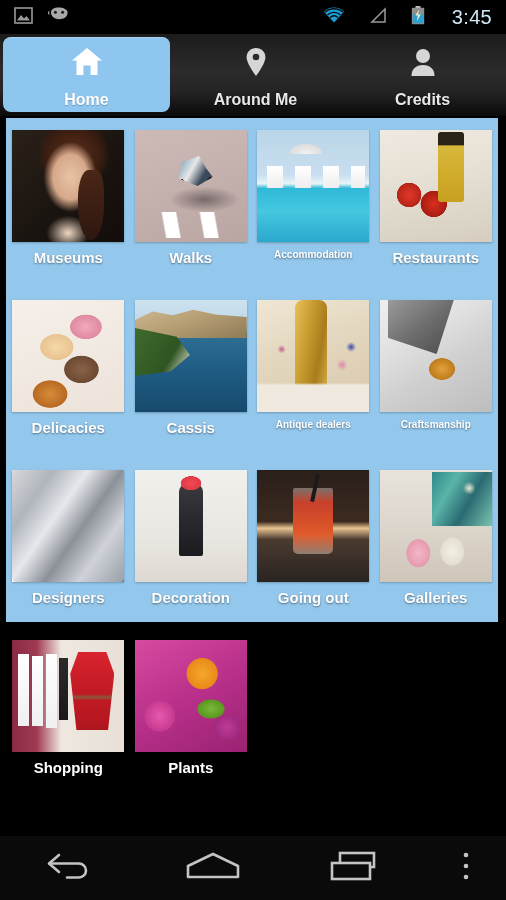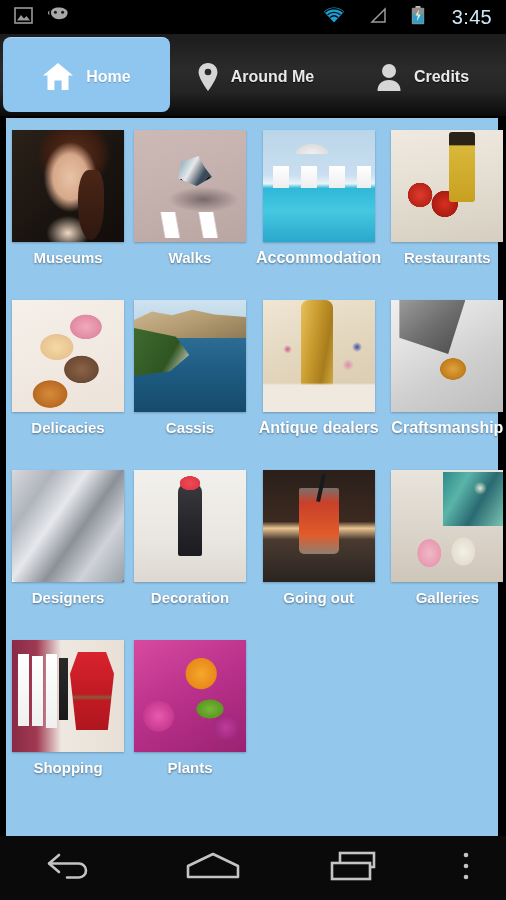--- a/index.html
+++ b/index.html
@@ -26,40 +26,40 @@
   .sb-icon { display:block; }
 
   
   .tabbar {
     position:absolute; top:34px; left:0; width:506px; height:84px;
     background:linear-gradient(to bottom,#1c1c1c 0%,#2b2b2b 45%,#242424 70%,#0a0a0a 100%);
     display:flex; align-items:stretch;
     border-bottom:2px solid #000;
   }
   .tab {
-    flex:1 1 0; display:flex; flex-direction:row;
+    flex:1 1 0; display:flex; flex-direction:column;
     align-items:center; justify-content:center;
     gap:12px; padding-top:4px; cursor:pointer; position:relative;
   }
   .tab .tab-label {
     color:#e9e9e9; font-size:16px; font-weight:bold;
     text-shadow:0 1px 1px rgba(0,0,0,.8);
   }
   .tab.active {
     background:#8fc6f0;
     border-radius:8px;
     margin:3px 2px 4px 3px;
     box-shadow:inset 0 1px 0 rgba(255,255,255,.25);
   }
   .tab.active .tab-label { color:#ffffff; text-shadow:0 1px 1px rgba(0,0,0,.25); }
   .tab-ico { height:34px; display:flex; align-items:center; justify-content:center; }
 
   
   .content {
-    position:absolute; top:118px; left:0; width:506px; height:781px;
+    position:absolute; top:118px; left:0; width:506px; height:504px;
     background:#000; padding:0 8px 0 6px;
   }
   .grid-wrap {
     width:100%; height:100%;
     background:#93c7ec;
     padding:12px 6px 0 6px;
   }
   .grid {
     display:grid;
     grid-template-columns:repeat(4,1fr);
@@ -74,21 +74,21 @@
     width:112px; height:112px; overflow:hidden;
     position:relative; background:#777;
     box-shadow:0 1px 2px rgba(0,0,0,.25);
   }
   .thumb .art { position:absolute; inset:0; }
   .cell-label {
     margin-top:8px; color:#ffffff; font-size:15px; font-weight:bold;
     text-shadow:0 1px 2px rgba(0,0,0,.45);
     white-space:nowrap; line-height:1;
   }
-  .cell.wide .cell-label { font-size:16px; }
+  .cell.wide .cell-label { font-size:10px; }
 
   
   .navbar {
     position:absolute; bottom:0; left:0; width:506px; height:64px;
     background:#0a0a0a; display:flex; align-items:center;
   }
   .nav-btn { flex:1 1 0; display:flex; align-items:center; justify-content:center; cursor:pointer; height:100%; }
   .nav-btn.menu { flex:0 0 80px; }
 
   

